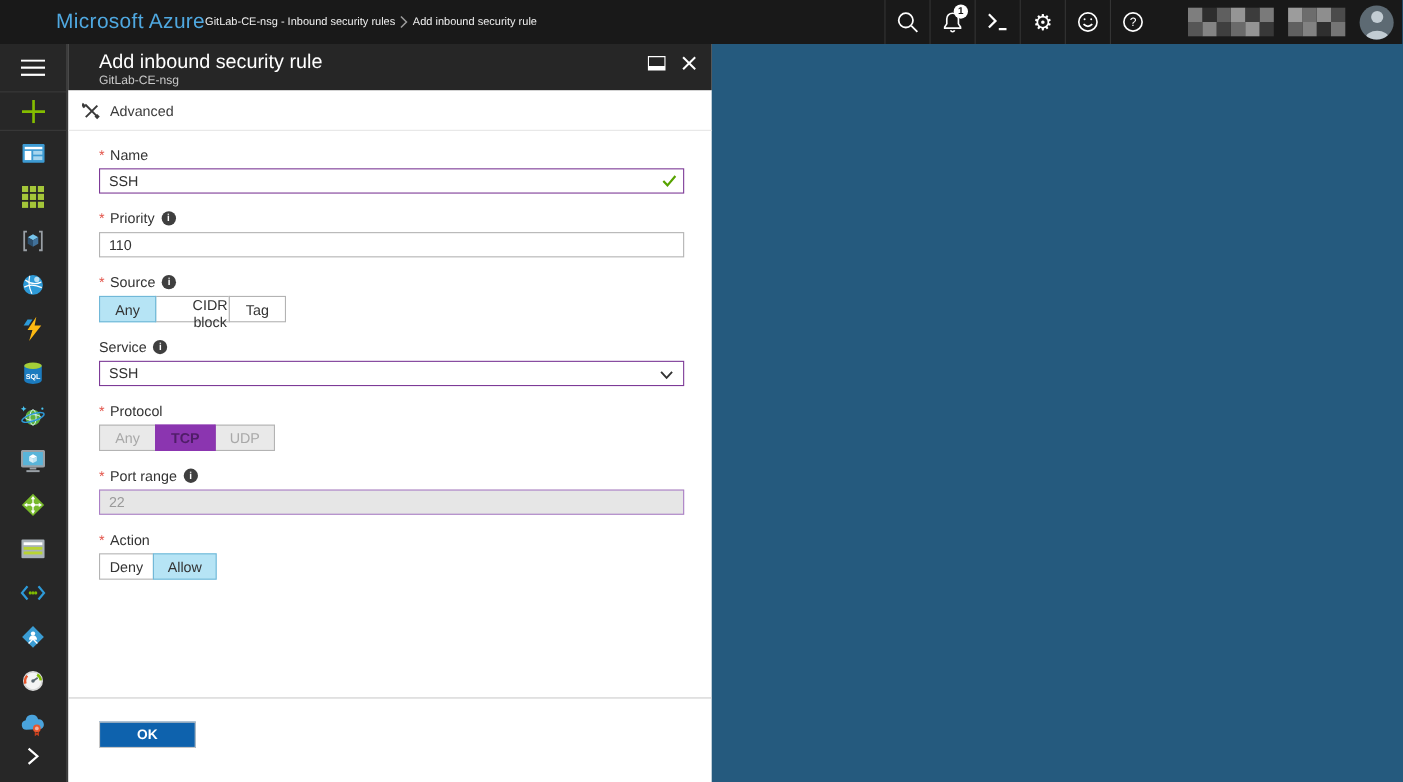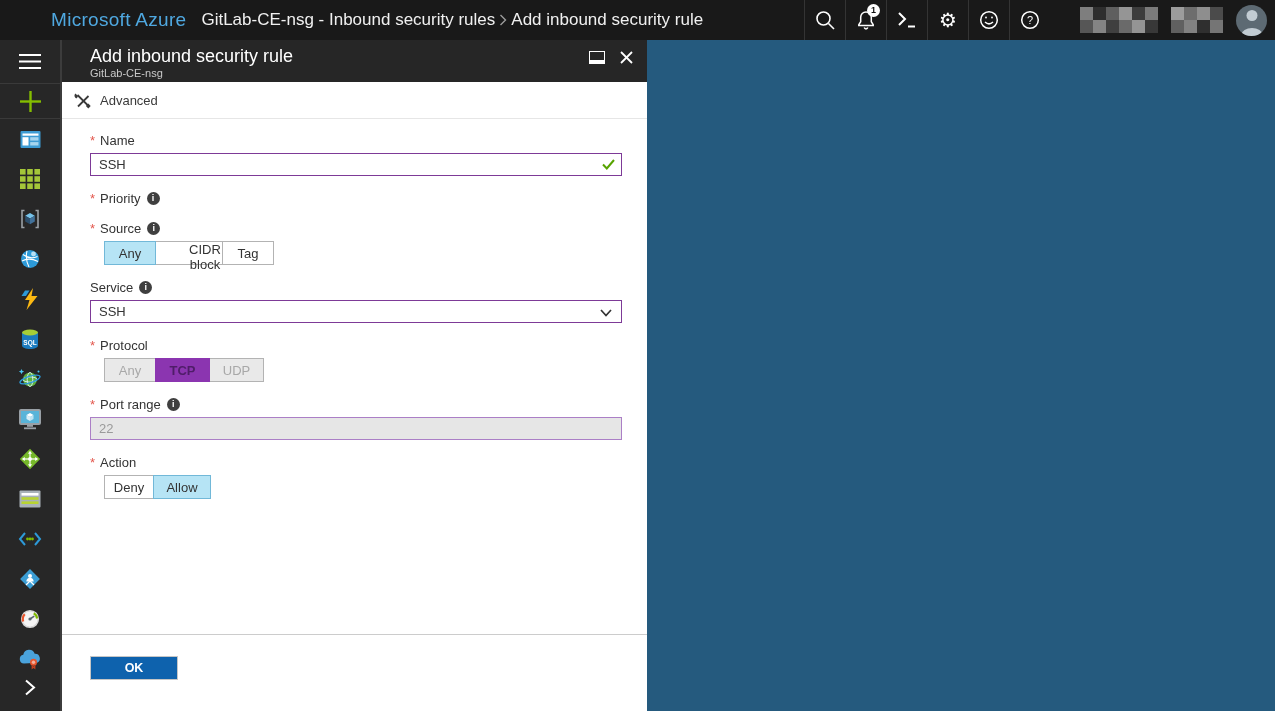--- a/index.html
+++ b/index.html
@@ -3,21 +3,21 @@
 <meta charset="utf-8">
 <style>
   * { margin:0; padding:0; box-sizing:border-box; }
   html,body { width:1275px; height:711px; overflow:hidden; }
   body { font-family:"Liberation Sans", sans-serif; background:#255a7e; position:relative; }
   button { font-family:inherit; }
 
   
   .topbar { position:absolute; top:0; left:0; right:0; height:40px; background:#191919; display:flex; align-items:center; z-index:10;padding-left:23px; }
   .logo { color:#4fa8e0; font-size:19px; margin-left:28px; letter-spacing:.3px; cursor:pointer; white-space:nowrap; }
-  .breadcrumb { display:flex; align-items:center; margin-left:15px; gap:4px; font-size:17px; color:#f0f0f0; white-space:nowrap; }
+  .breadcrumb { display:flex; align-items:center; gap:4px; font-size:10px; color:#f0f0f0; white-space:nowrap; }
   .crumb { cursor:pointer; }
   .crumb.current { cursor:default; }
   .topbar-right { margin-left:auto; display:flex; align-items:center; height:100%; }
   .icon-cell { width:41px; height:40px; display:flex; align-items:center; justify-content:center; background:none; border:none; border-left:1px solid #343434; position:relative; cursor:pointer; }
   .glyph-gear { font-family:"DejaVu Sans", sans-serif; font-size:20px; color:#fff; line-height:1; }
   .badge { position:absolute; top:4px; right:6px; background:#fff; color:#111; font-size:9px; font-weight:bold; width:13px; height:13px; border-radius:50%; line-height:13px; text-align:center; }
   .user-block { width:144px; height:26px; margin:0 12px 0 30px; position:relative; }
   .mosaic { position:absolute; top:0; left:0; width:13px; height:13px; background:#7e7e7e;
     box-shadow: 13px 0 #2e2e2e, 26px 0 #5f5f5f, 39px 0 #959595, 52px 0 #3c3c3c, 65px 0 #7a7a7a,
       91px 0 #9c9c9c, 104px 0 #6d6d6d, 117px 0 #8e8e8e, 130px 0 #4b4b4b,
@@ -57,21 +57,21 @@
   .text-input { width:100%; height:23px; border:1px solid #b3b3b3; font-size:13px; color:#333; padding:0 24px 0 8px; background:#fff; font-family:inherit; }
   .text-input.valid { border-color:#7d3a97; }
   .text-input.disabled { background:#e6e6e6; border-color:#ab7fc6; color:#9a9a9a; }
   .check-mark { position:absolute; right:7px; top:6px; pointer-events:none; }
 
   .select-box { height:23px; border:1px solid #7d3a97; display:flex; align-items:center; padding:0 8px; font-size:13px; color:#333; position:relative; cursor:pointer; background:#fff; }
   .select-chevron { position:absolute; right:9px; top:8px; }
 
   .toggle { display:flex; }
   .topt { height:24px; border:1px solid #b3b3b3; background:#fff; color:#333; font-size:13px; cursor:pointer; margin-left:-1px; position:relative; }
-  .topt:first-child { margin-left:14px; }
+  .topt:first-child { margin-left:0; }
   .w52{width:52px;} .w68{width:68px;padding-left:32px;} .w55{width:55px;} .w50{width:50px;} .w58{width:58px;}
   .sel-blue { background:#b6e4f5; border-color:#71b8d8; z-index:1; }
   .dis { background:#e9e9e9; color:#a8a8a8; cursor:default; }
   .sel-purple { background:#8b35b0; color:#4f1d68; border-color:#8b35b0; z-index:1; cursor:default;font-weight:bold; }
 
   .panel-footer { flex:none; height:77px; border-top:1px solid #cccccc; padding:21px 0 0 28px; }
   .ok-btn { width:88px; height:24px; background:#0e62ad; color:#fff; border:1px solid #c6c6c6; font-size:12.5px; font-weight:bold; cursor:pointer; }
 </style>
 </head>
 <body>
@@ -351,20 +351,23 @@
           </svg>
       </div>
     </div>
 
     <div class="field">
       <div class="label-row">
         <span class="req">*</span>
         <span>Priority</span>
         <i class="info-icon"></i>
       </div>
+      <div class="input-wrap">
+        <input class="text-input" type="text" value="110" style="">
+      </div>
     </div>
 
     <div class="field">
       <div class="label-row">
         <span class="req">*</span>
         <span>Source</span>
         <i class="info-icon"></i>
       </div>
       <div class="toggle">
         <button class="topt w52 sel-blue">Any</button>

